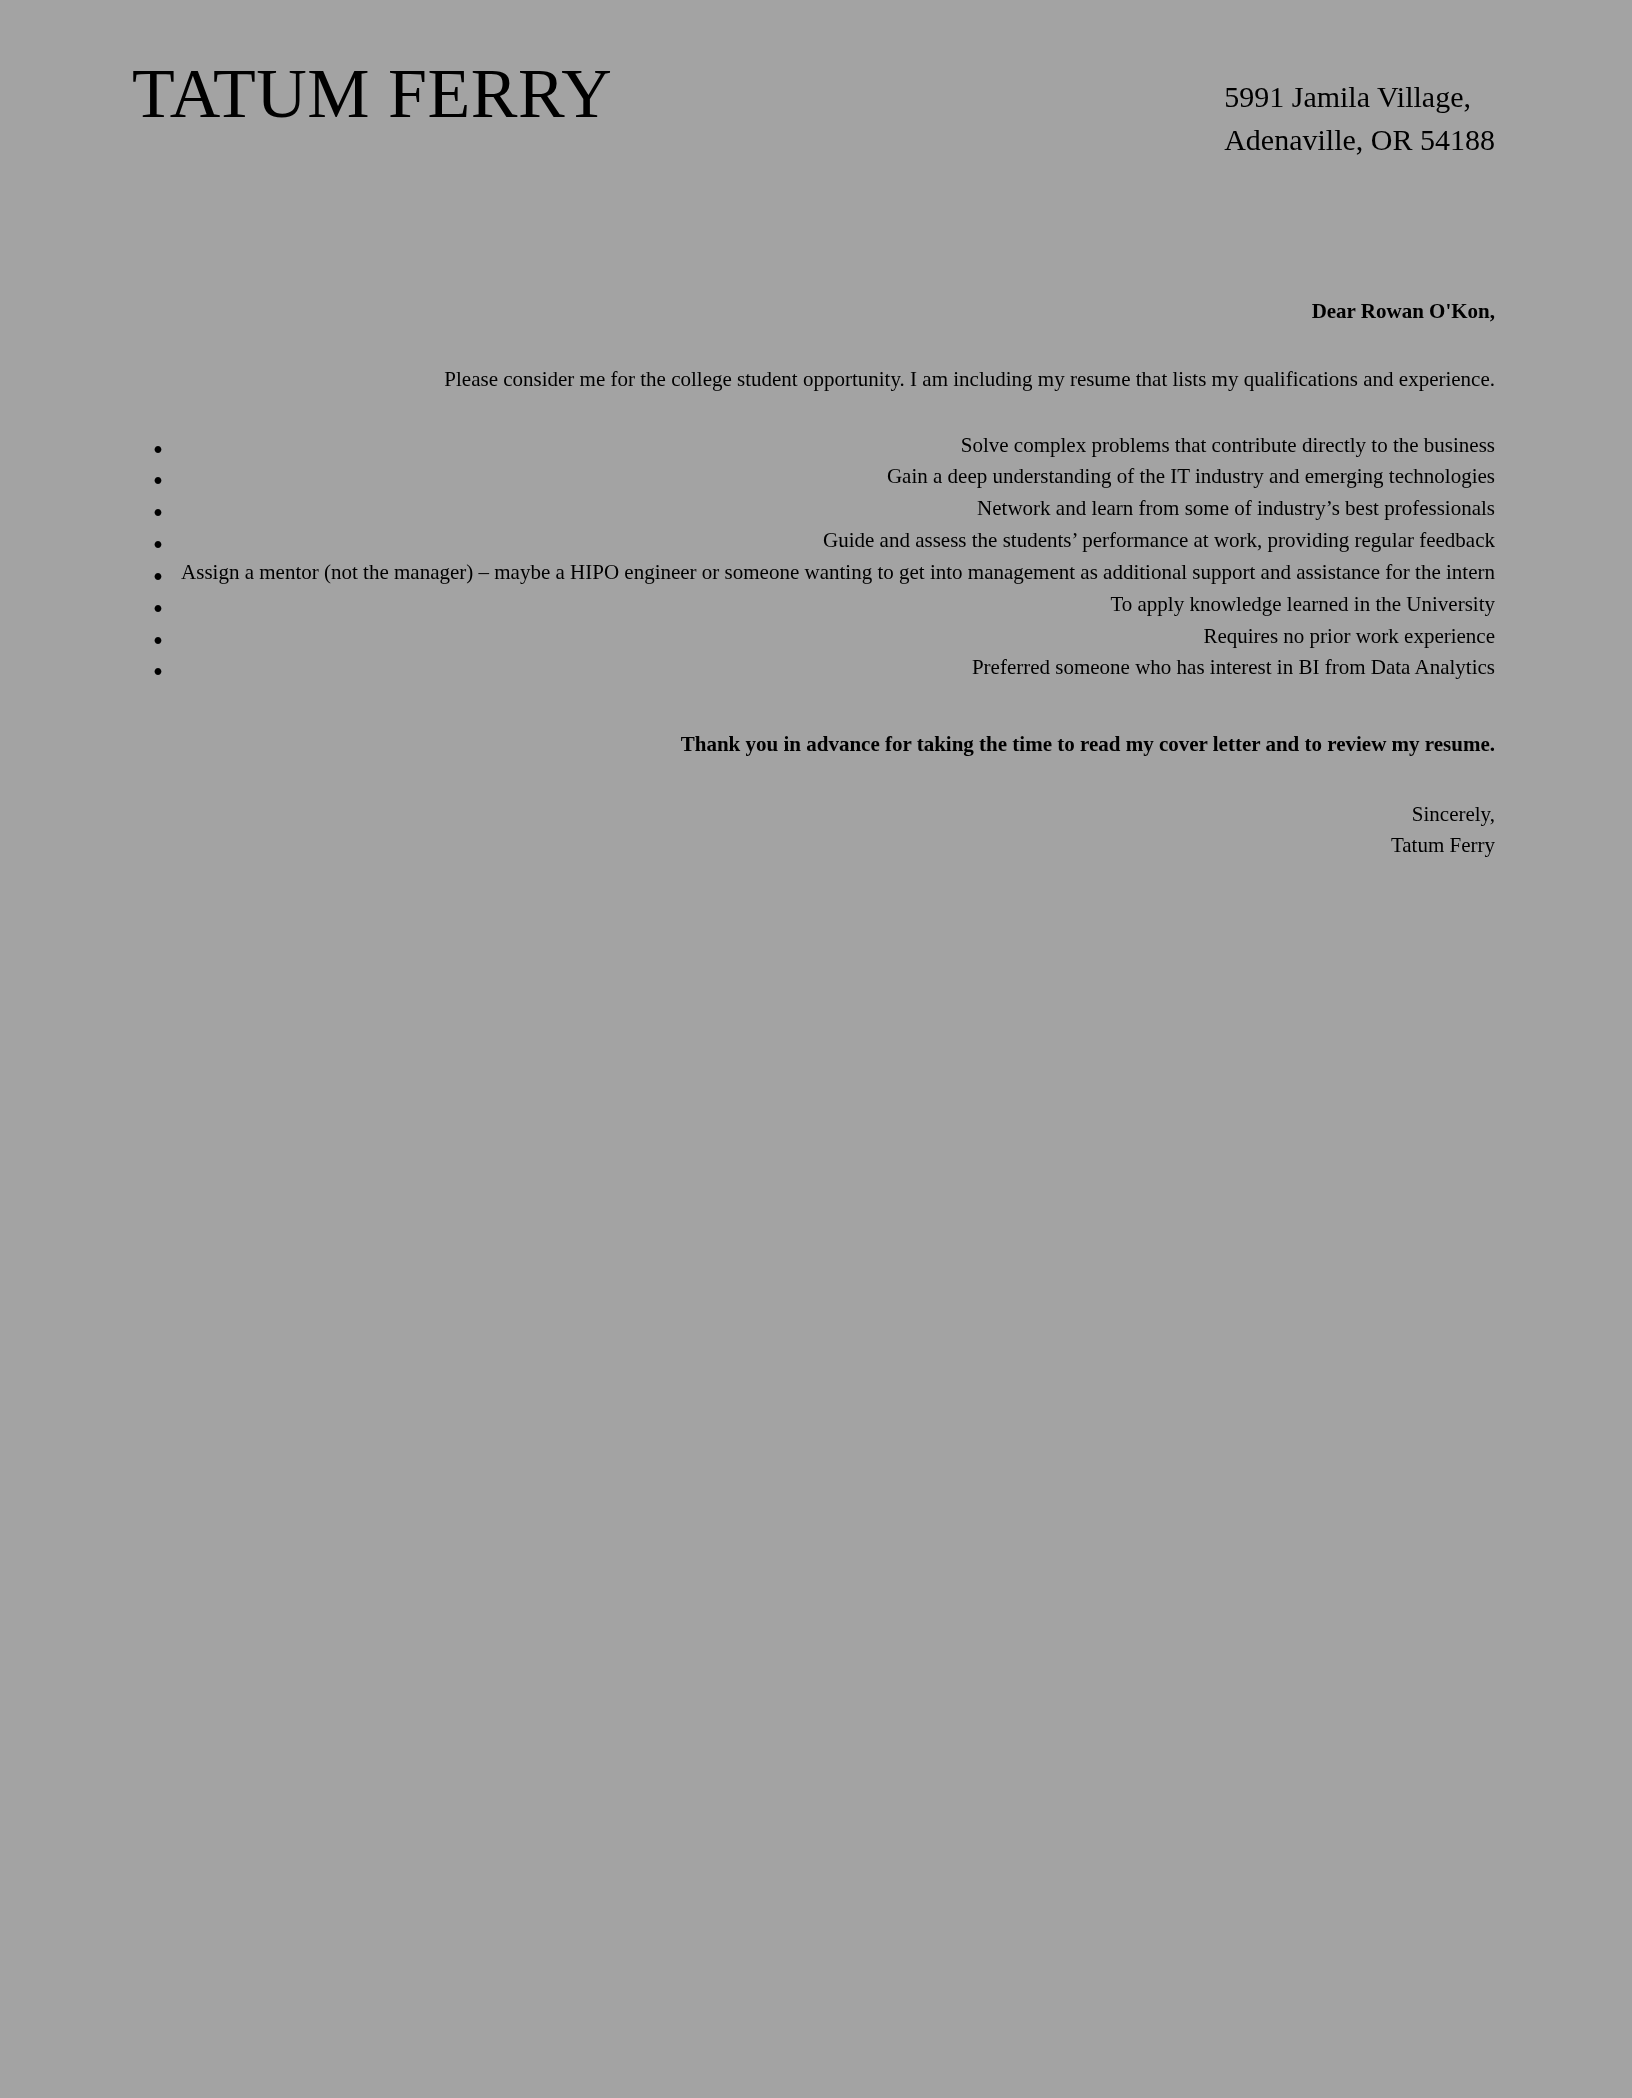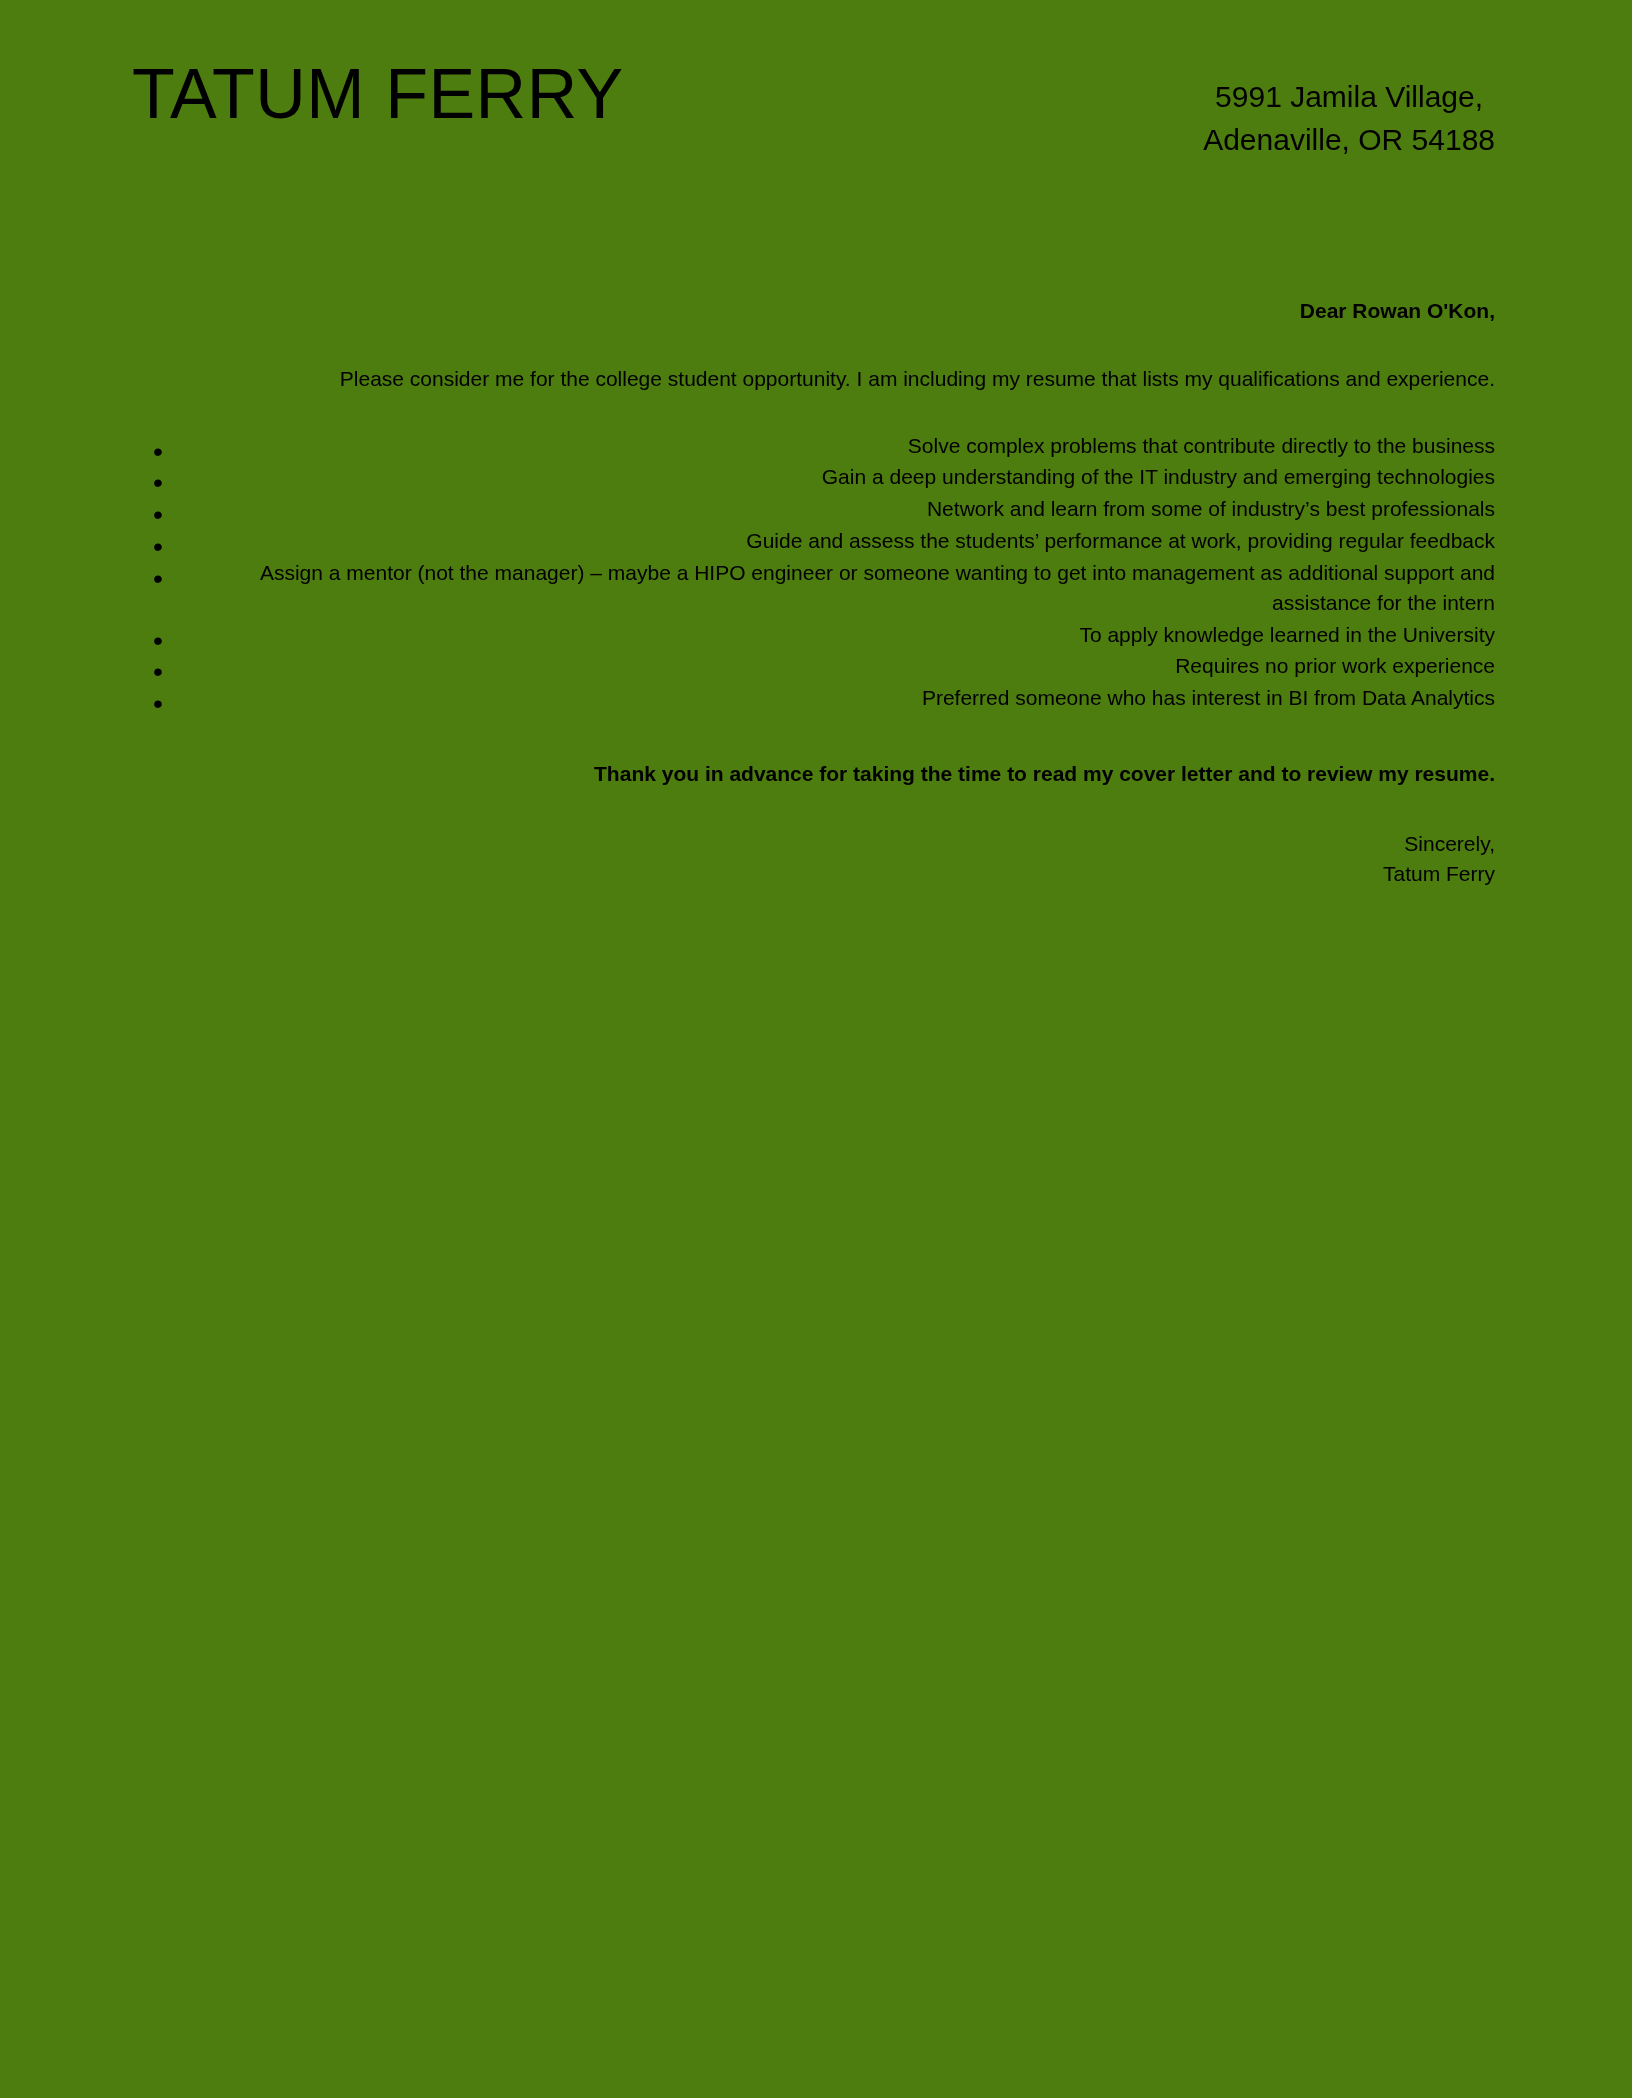--- a/index.html
+++ b/index.html
@@ -8,23 +8,24 @@
     background: #ffffff;
   }
   body {
     font-family: "Liberation Sans", sans-serif;
     color: #000000;
   }
   .page {
     position: relative;
     width: 1632px;
     height: 2098px;
-    background: #4d7c0f;
+    background: #a3a3a3;
     box-sizing: border-box;
     overflow: hidden;
+    font-family: Liberation Serif, serif;
   }
   .sheet {
     position: absolute;
     left: 132px;
     top: 0;
     width: 1363px;
   }
 
   
   .header {
@@ -35,21 +36,21 @@
   }
   .name {
     font-size: 70px;
     font-weight: 400;
     line-height: 1.04;
     letter-spacing: 0.5px;
     white-space: nowrap;
     margin: 0;
   }
   .address {
-    text-align: center;
+    text-align: left;
     font-size: 30px;
     line-height: 1.42;
     padding-top: 18px;
     white-space: nowrap;
   }
   .address-line { display: block; }
 
   
   .letter-body {
     margin-top: 135px;

